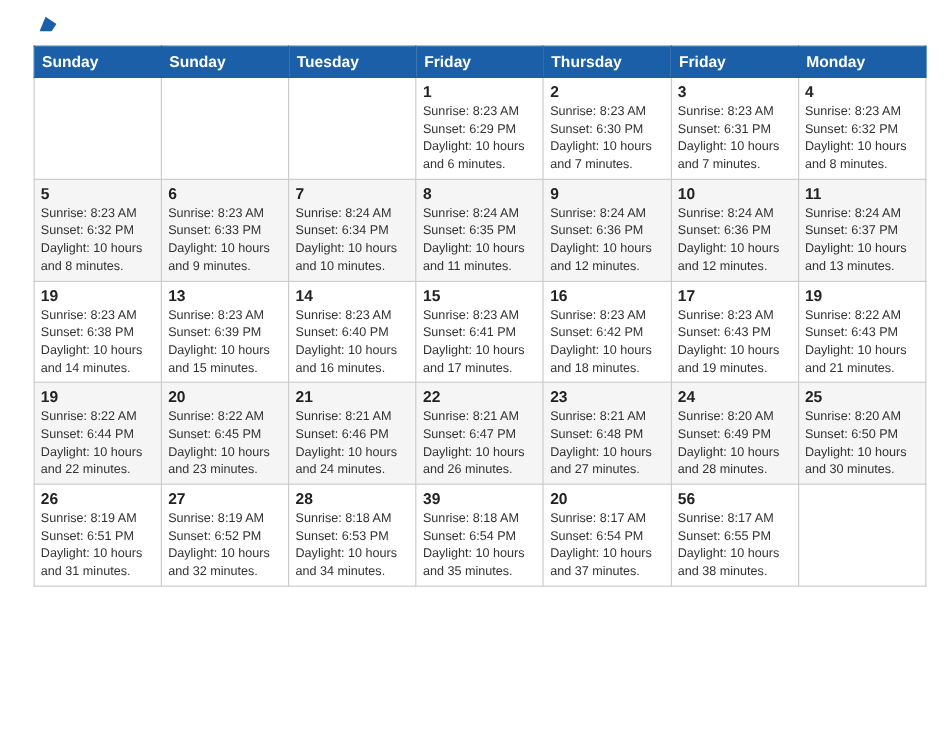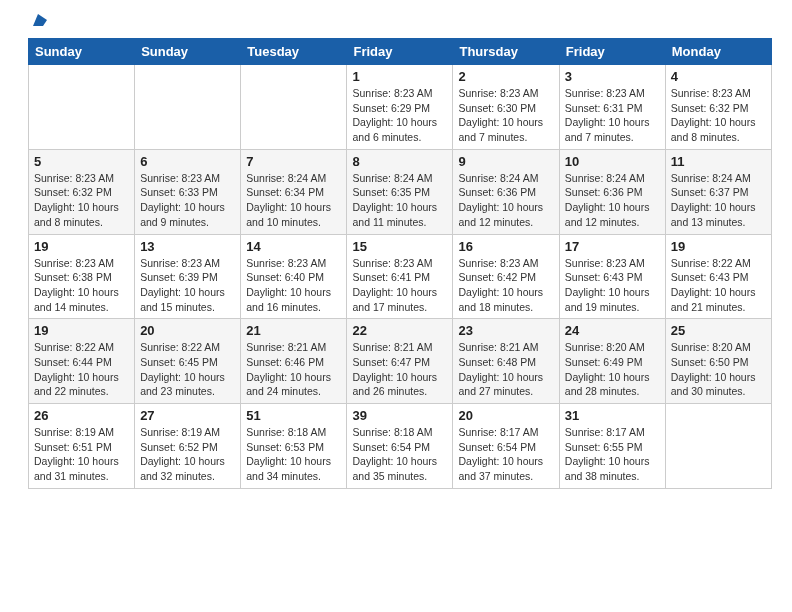--- a/index.html
+++ b/index.html
@@ -315,42 +315,42 @@
 and 31 minutes.</div>
           </td>
           <td>
             <span class="day-num">27</span>
             <div class="day-info" style="white-space: pre-line;">Sunrise: 8:19 AM
 Sunset: 6:52 PM
 Daylight: 10 hours
 and 32 minutes.</div>
           </td>
           <td>
-            <span class="day-num">51</span>
+            <span class="day-num">28</span>
             <div class="day-info" style="white-space: pre-line;">Sunrise: 8:18 AM
 Sunset: 6:53 PM
 Daylight: 10 hours
 and 34 minutes.</div>
           </td>
           <td>
             <span class="day-num">39</span>
             <div class="day-info" style="white-space: pre-line;">Sunrise: 8:18 AM
 Sunset: 6:54 PM
 Daylight: 10 hours
 and 35 minutes.</div>
           </td>
           <td>
             <span class="day-num">20</span>
             <div class="day-info" style="white-space: pre-line;">Sunrise: 8:17 AM
 Sunset: 6:54 PM
 Daylight: 10 hours
 and 37 minutes.</div>
           </td>
           <td>
-            <span class="day-num">31</span>
+            <span class="day-num">56</span>
             <div class="day-info" style="white-space: pre-line;">Sunrise: 8:17 AM
 Sunset: 6:55 PM
 Daylight: 10 hours
 and 38 minutes.</div>
           </td>
           <td class="empty"></td>
         </tr>
       </tbody>
   </table>
 </div>

